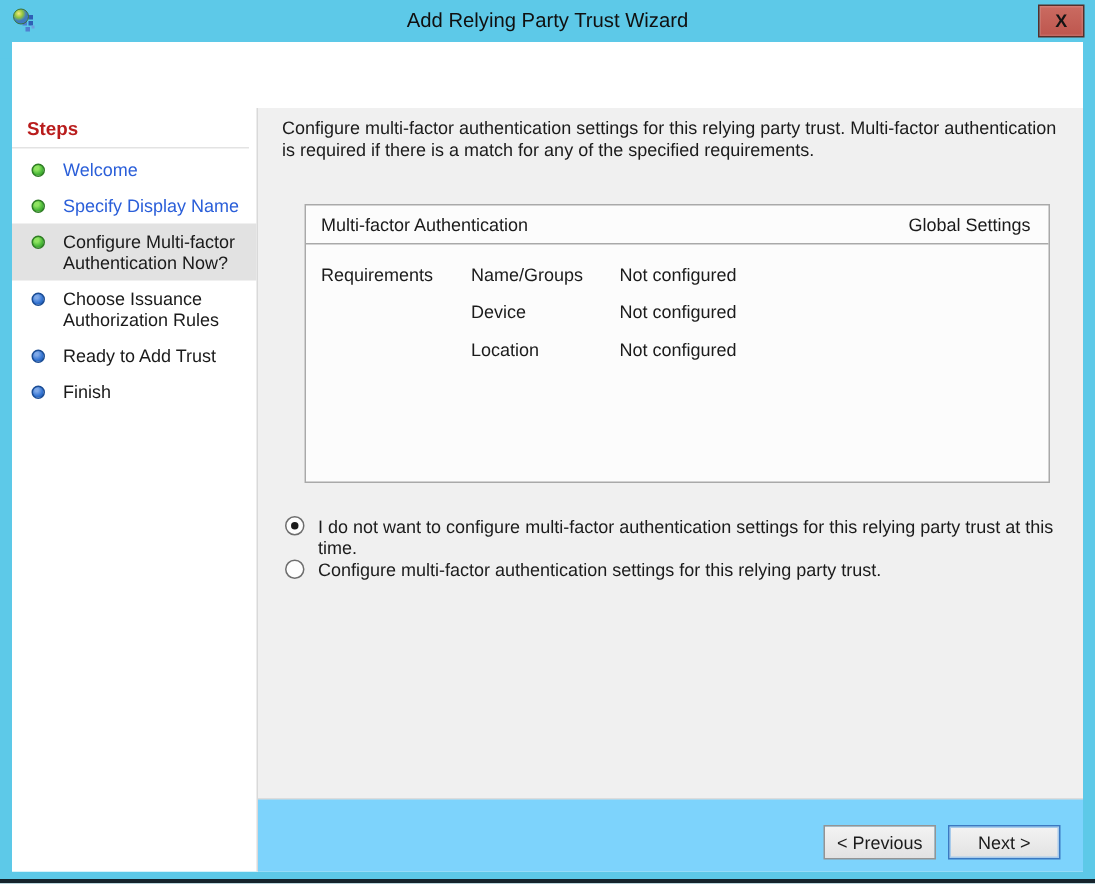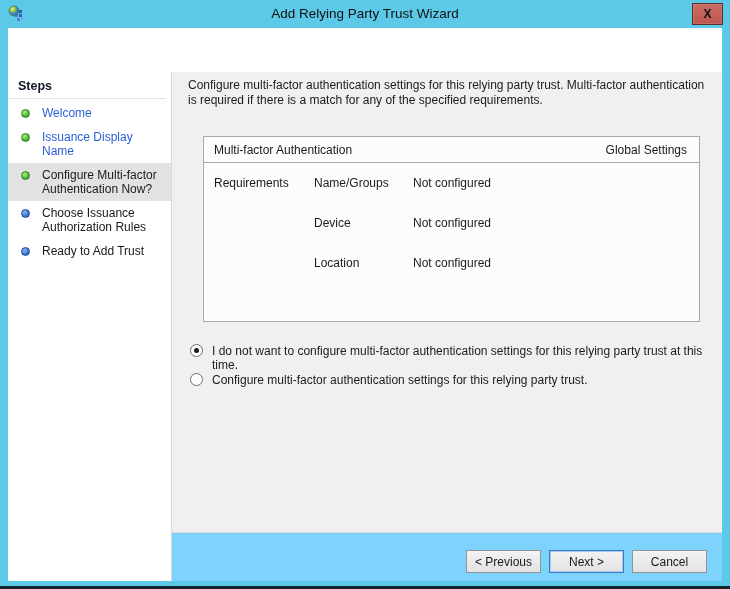--- a/index.html
+++ b/index.html
@@ -48,21 +48,21 @@
 
   .main { flex: 1; display: flex; min-height: 0; }
 
   
   .sidebar {
     width: 164px; background: #ffffff;
     border-right: 1px solid #D9D9D9;
     padding-top: 2px;
   }
   .steps-heading {
-    font-size: 12.5px; font-weight: bold; color: #0f172a;
+    font-size: 12.5px; font-weight: bold; color: #b91c1c;
     padding: 5px 0 5px 10px; margin-right: 5px;
     border-bottom: 1px solid #E3E3E3;
   }
   .steps-list { list-style: none; margin-top: 2px; }
   .step {
     position: relative;
     padding: 5px 8px 5px 34px;
     font-size: 12px; line-height: 14px; color: #1A1A1A;
   }
   .step .dot {
@@ -94,21 +94,21 @@
     height: 26px; border-bottom: 1px solid #A9A9A9;
     display: flex; align-items: center; justify-content: space-between;
     padding: 0 12px 0 10px;
     color: #1A1A1A;
     gap: 40px;
   }
   .mfa-body {
     display: grid;
     grid-template-columns: 100px 99px 1fr;
     padding: 14px 0 0 10px;
-    row-gap: 27px;
+    row-gap: 12px;
   }
   .mfa-body span { line-height: 13px; }
 
   
   .radio-row {
     position: absolute; left: 18px;
     display: flex; align-items: flex-start; gap: 9px;
     font-size: 12px; color: #1B1B1B; cursor: pointer;
   }
   .radio-circle {
@@ -182,33 +182,37 @@
     <div class="main">
       <aside class="sidebar">
         <div class="steps-heading">Steps</div>
         <ul class="steps-list">
           <li class="step done">
             <span class="dot dot-green"></span>
             <span>Welcome</span>
           </li>
           <li class="step done">
             <span class="dot dot-green"></span>
-            <span>Issuance Display Name</span>
+            <span>Specify Display Name</span>
           </li>
           <li class="step current">
             <span class="dot dot-green"></span>
             <span>Configure Multi-factor Authentication Now?</span>
           </li>
           <li class="step pending">
             <span class="dot dot-blue"></span>
             <span>Choose Issuance Authorization Rules</span>
           </li>
           <li class="step pending">
             <span class="dot dot-blue"></span>
             <span>Ready to Add Trust</span>
+          </li>
+          <li class="step pending">
+            <span class="dot dot-blue"></span>
+            <span>Finish</span>
           </li>
         </ul>
       </aside>
 
       <div class="right-col">
         <div class="content">
 
           <p class="intro">Configure multi-factor authentication settings for this relying party trust. Multi-factor authentication is required if there is a match for any of the specified requirements.</p>
 
           <div class="mfa-table">
@@ -240,20 +244,19 @@
             <span class="radio-circle"></span>
             <span>Configure multi-factor authentication settings for this relying party trust.</span>
           </label>
 
 
         </div>
 
         <div class="footer">
           <button class="btn">&lt; Previous</button>
           <button class="btn default">Next &gt;</button>
-          <button class="btn">Cancel</button>
         </div>
       </div>
     </div>
   </div>
 
   <div class="window-dark-base"></div>
 </div>
 
 </body></html>

